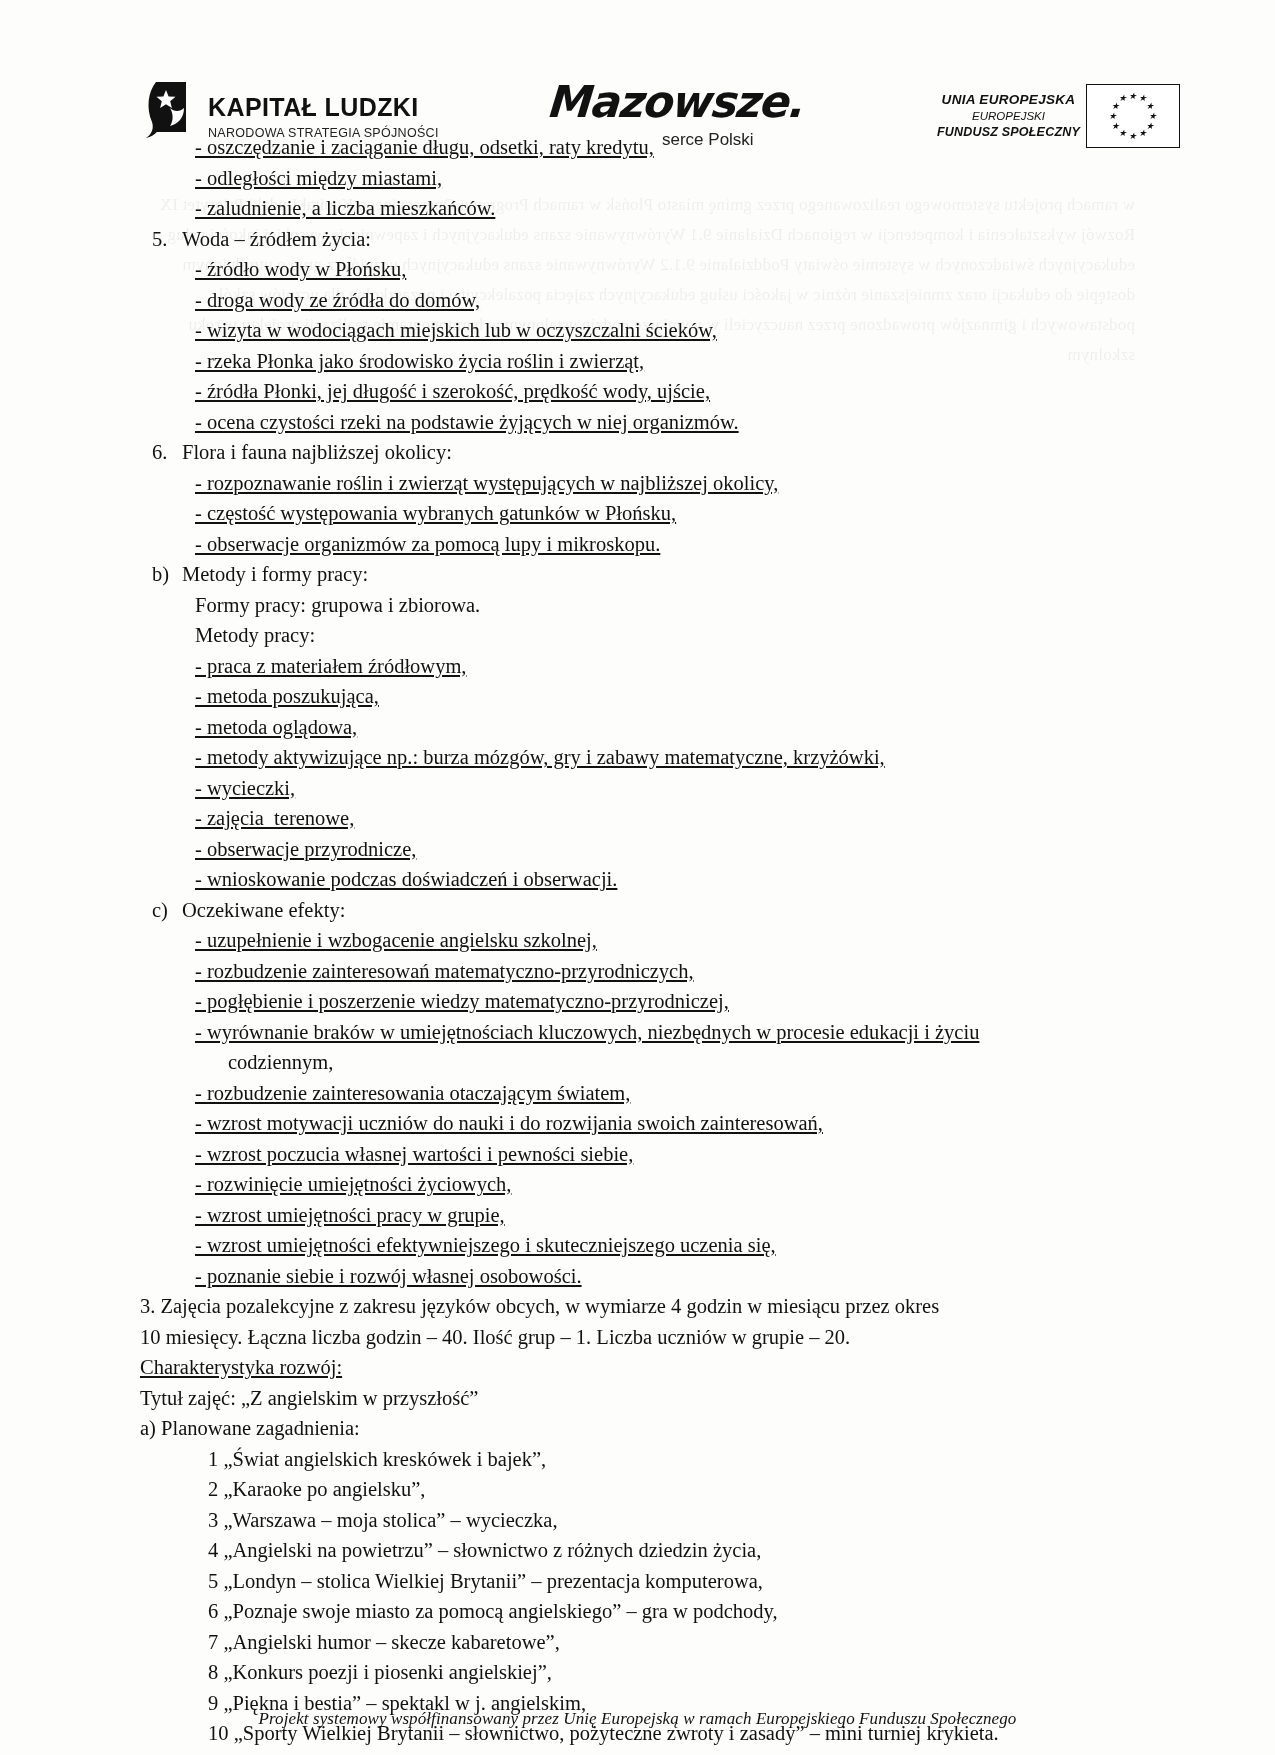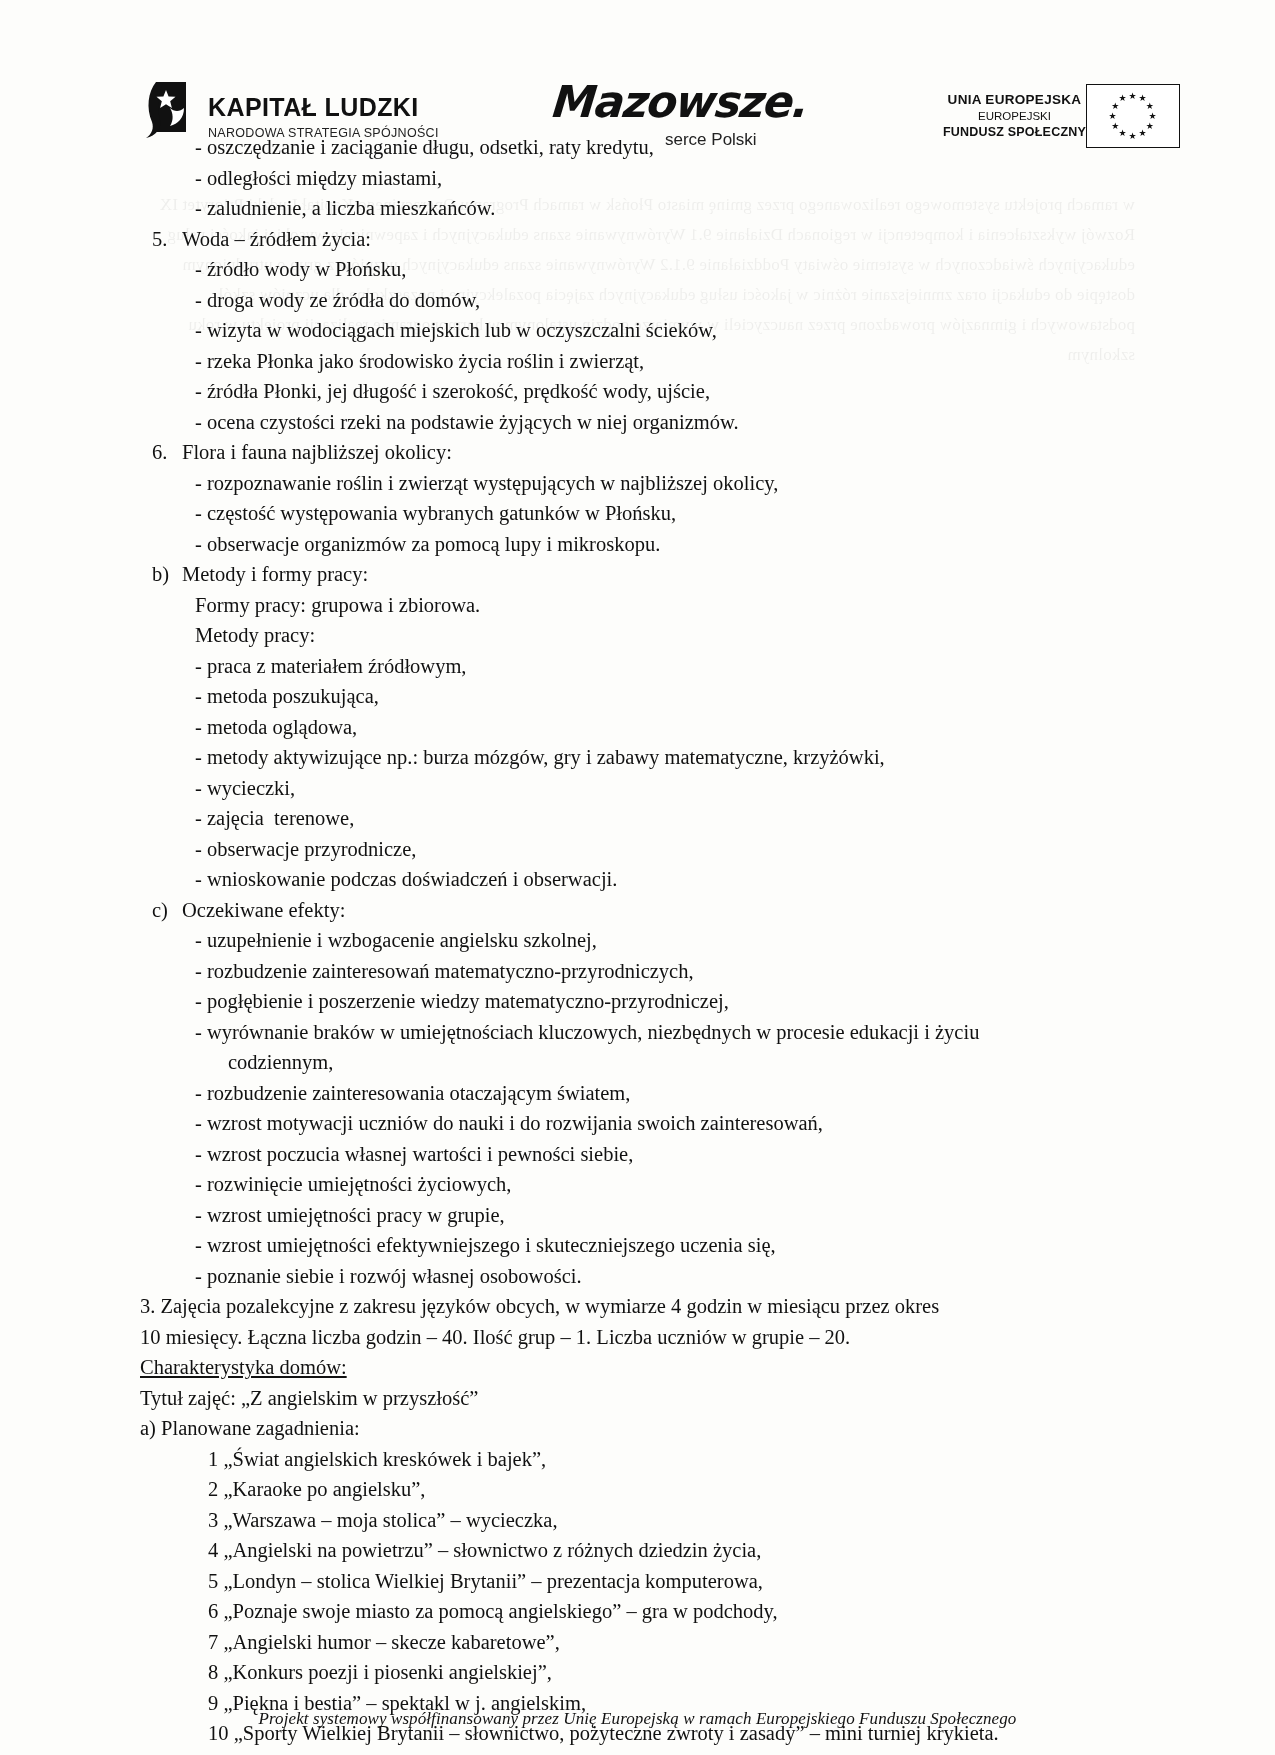--- a/index.html
+++ b/index.html
@@ -95,22 +95,23 @@
   .maz-sub {
     font-family: "Liberation Sans", sans-serif;
     font-size: 17px;
     color: #222;
     margin-top: 6px;
     margin-right: -60px;
   }
   .ue {
     display: flex;
     align-items: center;
-    gap: 0;
+    gap: 6px;
     padding-top: 6px;
+    font-style: italic;
   }
   .ue-text {
     text-align: center;
     font-family: "Liberation Sans", sans-serif;
     line-height: 1.35;
     color: #111;
   }
   .ue-l1 { font-size: 13.5px; font-weight: 700; letter-spacing: 0.3px;}
   .ue-l2 { font-size: 11.5px; }
   .ue-l3 { font-size: 12.5px; font-weight: 700; letter-spacing: 0.2px;}
@@ -144,20 +145,21 @@
   .ind-num .marker {
     width: 42px;
     flex: none;
     text-align: left;
     padding-left: 12px;
     box-sizing: border-box;
   }
   .ind-num .body { flex: 1; }
   .dash {
     margin-left: 55px;
+    text-decoration: underline;
   }
   .dash-cont {
     margin-left: 88px;
   }
   .plain-indent { margin-left: 55px; }
   .num-item { margin-left: 68px; }
   .underline { text-decoration: underline; text-underline-offset: 2px; }
 
   .footer {
     position: absolute;
@@ -258,21 +260,21 @@
       <div class="line dash-cont">codziennym,</div>
       <div class="line dash">- rozbudzenie zainteresowania otaczającym światem,</div>
       <div class="line dash">- wzrost motywacji uczniów do nauki i do rozwijania swoich zainteresowań,</div>
       <div class="line dash">- wzrost poczucia własnej wartości i pewności siebie,</div>
       <div class="line dash">- rozwinięcie umiejętności życiowych,</div>
       <div class="line dash">- wzrost umiejętności pracy w grupie,</div>
       <div class="line dash">- wzrost umiejętności efektywniejszego i skuteczniejszego uczenia się,</div>
       <div class="line dash">- poznanie siebie i rozwój własnej osobowości.</div>
       <div class="line ind-0">3. Zajęcia pozalekcyjne z zakresu języków obcych, w wymiarze 4 godzin w miesiącu przez okres</div>
       <div class="line ind-0">10 miesięcy. Łączna liczba godzin – 40. Ilość grup – 1. Liczba uczniów w grupie – 20.</div>
-      <div class="line ind-0 underline">Charakterystyka domów:</div>
+      <div class="line ind-0 underline">Charakterystyka rozwój:</div>
       <div class="line ind-0">Tytuł zajęć: „Z angielskim w przyszłość”</div>
       <div class="line ind-0">a) Planowane zagadnienia:</div>
       <div class="line num-item">1 „Świat angielskich kreskówek i bajek”,</div>
       <div class="line num-item">2 „Karaoke po angielsku”,</div>
       <div class="line num-item">3 „Warszawa – moja stolica” – wycieczka,</div>
       <div class="line num-item">4 „Angielski na powietrzu” – słownictwo z różnych dziedzin życia,</div>
       <div class="line num-item">5 „Londyn – stolica Wielkiej Brytanii” – prezentacja komputerowa,</div>
       <div class="line num-item">6 „Poznaje swoje miasto za pomocą angielskiego” – gra w podchody,</div>
       <div class="line num-item">7 „Angielski humor – skecze kabaretowe”,</div>
       <div class="line num-item">8 „Konkurs poezji i piosenki angielskiej”,</div>

